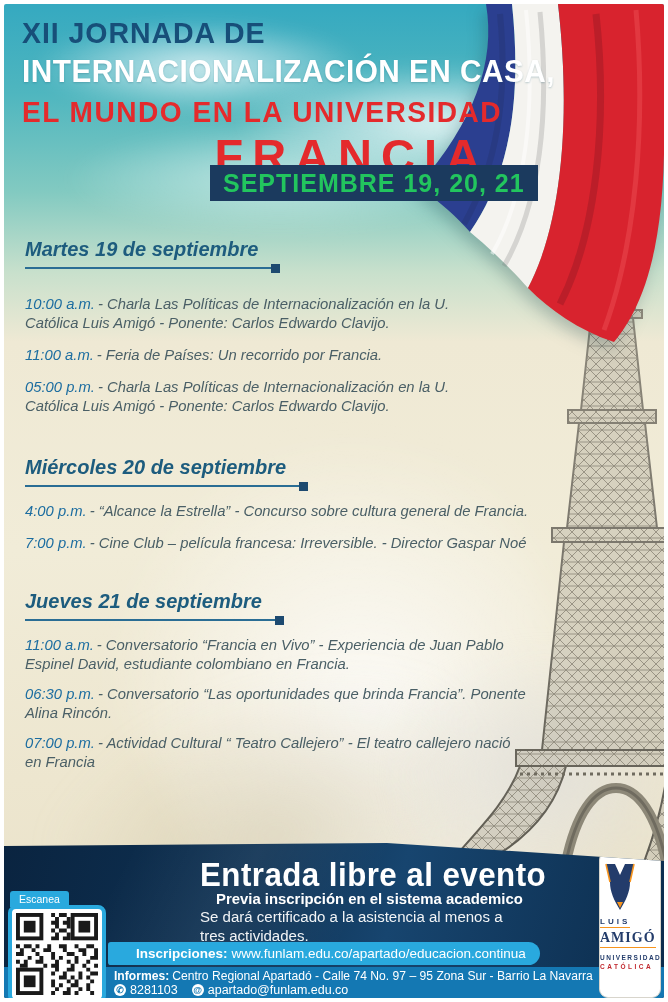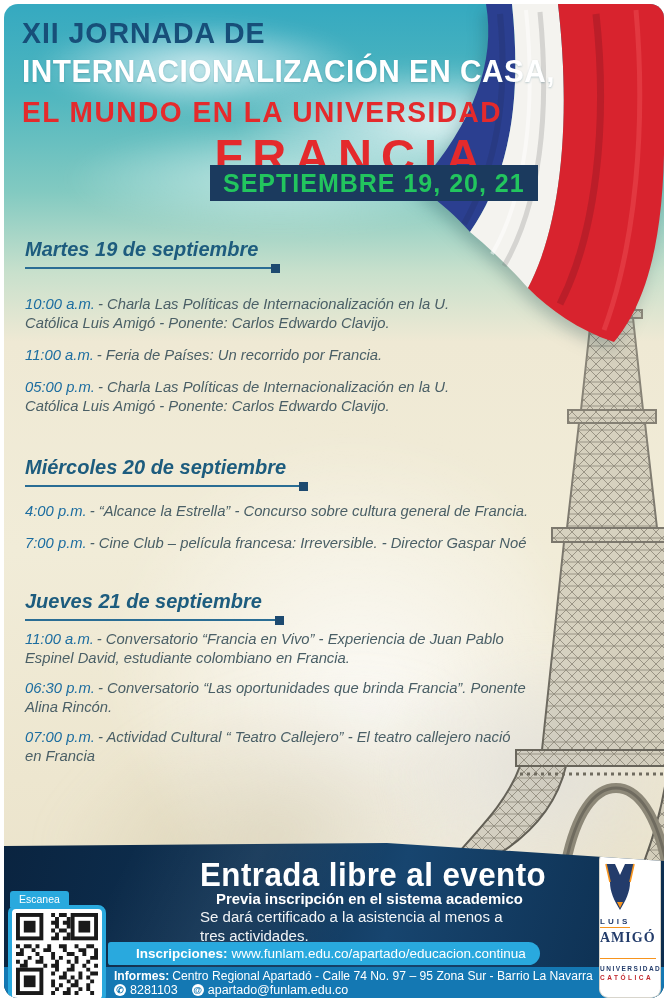--- a/index.html
+++ b/index.html
@@ -1,18 +1,18 @@
 <!DOCTYPE html>
 <html><head>
 <meta charset="utf-8">
 <style>
   html,body{margin:0;padding:0;background:#ffffff;}
   .poster{position:relative;width:668px;height:1002px;background:#ffffff;overflow:hidden;
           font-family:"Liberation Sans", sans-serif;}
-  .canvas{position:absolute;left:4px;top:4px;width:660px;height:994px;border-radius:14px;overflow:hidden;
+  .canvas{position:absolute;left:4px;top:4px;width:660px;height:994px;border-radius:2px;overflow:hidden;
           background:linear-gradient(180deg,#35a9c0 0%,#4fb6bf 9%,#83cac1 19%,#c8e0cc 27%,#efe9d4 34%,#f1ecd8 55%,#ede6cf 78%,#e9e1c8 100%);}
   
   .cloud{position:absolute;border-radius:50%;filter:blur(9px);pointer-events:none;}
   .c1{left:30px;top:18px;width:330px;height:90px;background:radial-gradient(closest-side,rgba(255,255,255,.75),rgba(255,255,255,0));}
   .c2{left:230px;top:60px;width:400px;height:120px;background:radial-gradient(closest-side,rgba(255,255,255,.8),rgba(255,255,255,0));}
   .c3{left:60px;top:120px;width:430px;height:110px;background:radial-gradient(closest-side,rgba(245,255,255,.55),rgba(255,255,255,0));}
   
   .sheen1{position:absolute;left:150px;top:430px;width:430px;height:560px;filter:blur(14px);
           background:radial-gradient(60% 50% at 50% 50%,rgba(255,255,255,.85),rgba(255,255,255,0));transform:rotate(-28deg);}
   .sheen2{position:absolute;left:60px;top:680px;width:420px;height:300px;filter:blur(16px);
@@ -37,21 +37,21 @@
   
   .day{position:absolute;left:21px;font-style:italic;}
   .d1{top:234px;width:452px;}
   .d2{top:452px;width:600px;}
   .d3{top:586px;width:505px;}
   .day-title{position:relative;display:inline-block;margin:0;font-size:20px;font-weight:bold;color:#1d5c7e;
              padding:0 18px 6px 0;border-bottom:2px solid #2a6d94;text-align:center;}
   .day-title::after{content:"";position:absolute;right:-4px;bottom:-6px;width:9px;height:9px;background:#1d4a70;}
   .d1 .day-title{margin-bottom:26px;}
   .d2 .day-title{margin-bottom:15px;}
-  .d3 .day-title{margin-bottom:9px;}
+  .d3 .day-title{margin-bottom:15px;}
   .event{margin:0 0 13px 0;font-size:14.8px;line-height:1.28;color:#4a5f66;}
   .d3 .event{margin-bottom:11px;}
   .time{color:#1c6da0;font-weight:normal;margin-right:3px;}
 
   
   .footer{position:absolute;left:0;right:0;bottom:0;height:155px;
           background:linear-gradient(105deg,#0a2440 0%,#0e3254 38%,#17456f 58%,#0c2c4c 100%);
           clip-path:polygon(0 3px,58% 0,100% 18px,100% 100%,0 100%);}
   .footer .streak{position:absolute;left:90px;top:-10px;width:260px;height:170px;transform:skewX(-28deg);
           background:linear-gradient(90deg,rgba(255,255,255,0),rgba(255,255,255,.07),rgba(255,255,255,0));}
@@ -81,21 +81,21 @@
           padding:4px;margin-top:-2px;position:relative;z-index:1;}
   .qr-box svg{display:block;width:100%;height:100%;}
 
   
   .logo-card{position:absolute;right:3px;top:8px;width:62px;height:147px;background:#ffffff;border:1px solid #d8d5cc;
              border-radius:9px;display:flex;flex-direction:column;align-items:flex-start;padding-top:10px;box-sizing:border-box;}
   .logo-m{width:40px;height:52px;}
   .logo-luis{margin-top:3px;font-size:8px;font-weight:bold;color:#233c6b;letter-spacing:3px;
              border-bottom:1.5px solid #f7941d;padding-bottom:1px;}
   .logo-amigo{margin-top:2px;font-family:"Liberation Serif", serif;font-size:14px;font-weight:bold;color:#233c6b;
-              letter-spacing:1px;border-bottom:1.5px solid #f7941d;padding-bottom:12px;}
+              letter-spacing:1px;border-bottom:1.5px solid #f7941d;padding-bottom:1px;}
   .logo-univ{margin-top:6px;font-size:6.5px;font-weight:bold;color:#233c6b;letter-spacing:1.5px;}
   .logo-cat{margin-top:2px;font-size:6.5px;font-weight:bold;color:#c1272d;letter-spacing:2.5px;}
 </style>
 </head>
 <body>
 
 <div class="poster">
   <div class="canvas">
 
     <div class="cloud c1"></div>

